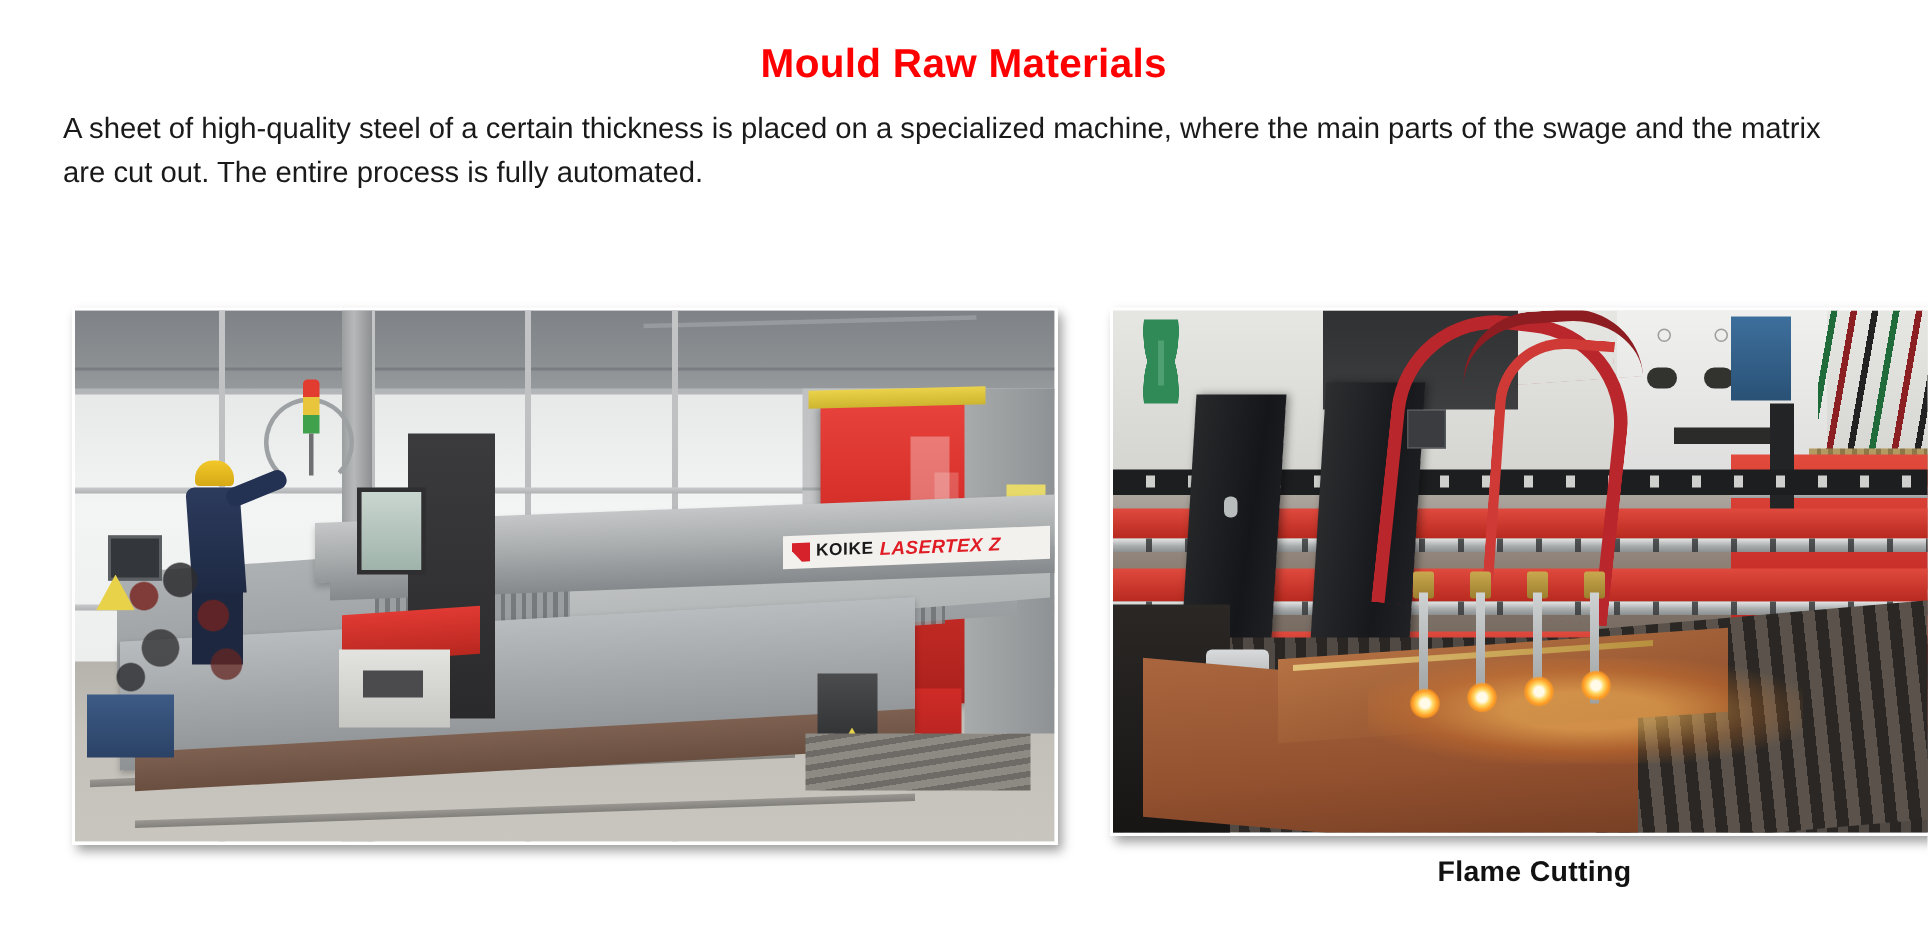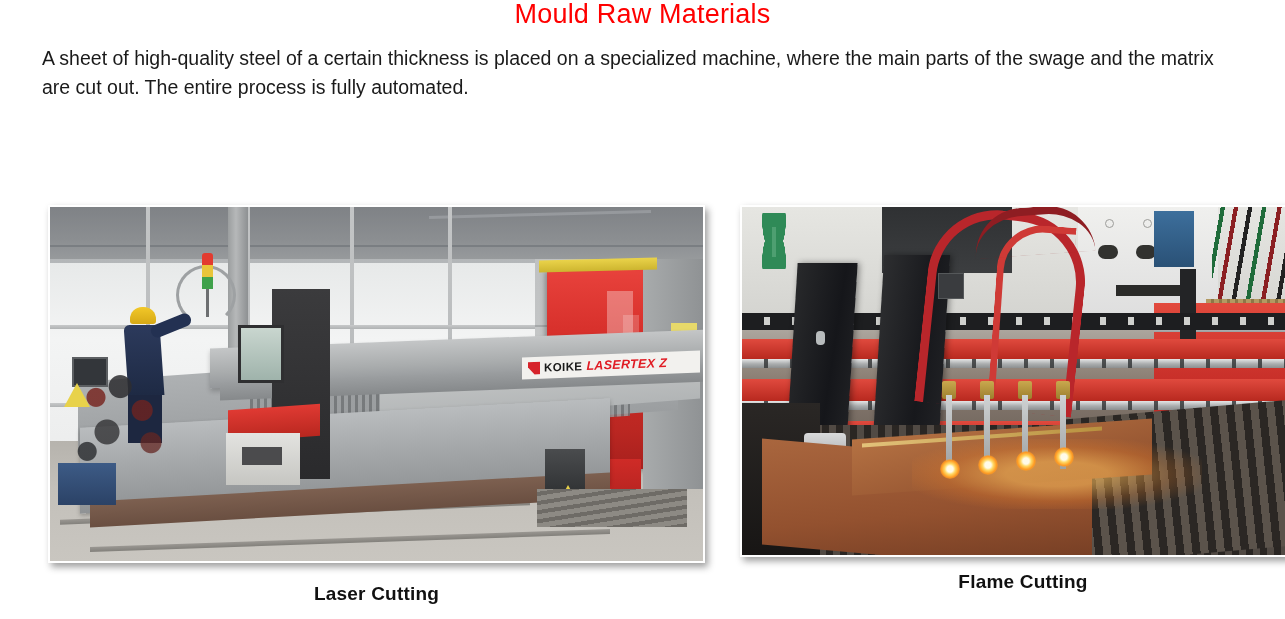--- a/index.html
+++ b/index.html
@@ -13,23 +13,24 @@
     font-family: "Liberation Sans", sans-serif;
     overflow: hidden;
     position: relative;
   }
 
   
   .page-title {
     text-align: center;
     color: #ff0000;
     font-size: 27px;
-    font-weight: normal;
+    font-weight: bold;
     letter-spacing: 0.2px;
     margin: 0;
+    padding-top: 28px;
     line-height: 1.1;
   }
   .intro {
     margin: 0;
     padding: 14px 42px 0 42px;
     font-size: 19.5px;
     line-height: 1.52;
     color: #1a1a1a;
     max-width: 1190px;
   }
@@ -583,21 +584,20 @@
       <div class="l-helmet"></div>
 
       <div class="l-cables"></div>
       <div class="l-monitor"></div>
       <div class="l-warn"></div>
       <div class="l-blue-bin"></div>
       <div class="l-darkbox"></div>
       <div class="l-warn2"></div>
       <div class="l-scrap"></div>
     </div>
-    <figcaption class="caption">Laser Cutting</figcaption>
   </figure>
 
   <figure class="figure right">
     <div class="photo ph-r">
 
       <div class="r-wall"></div>
       <div class="r-wall-dark"></div>
       <div class="r-panel-white"></div>
       <div class="r-screw" style="right:190px"></div>
       <div class="r-screw" style="right:152px"></div>

